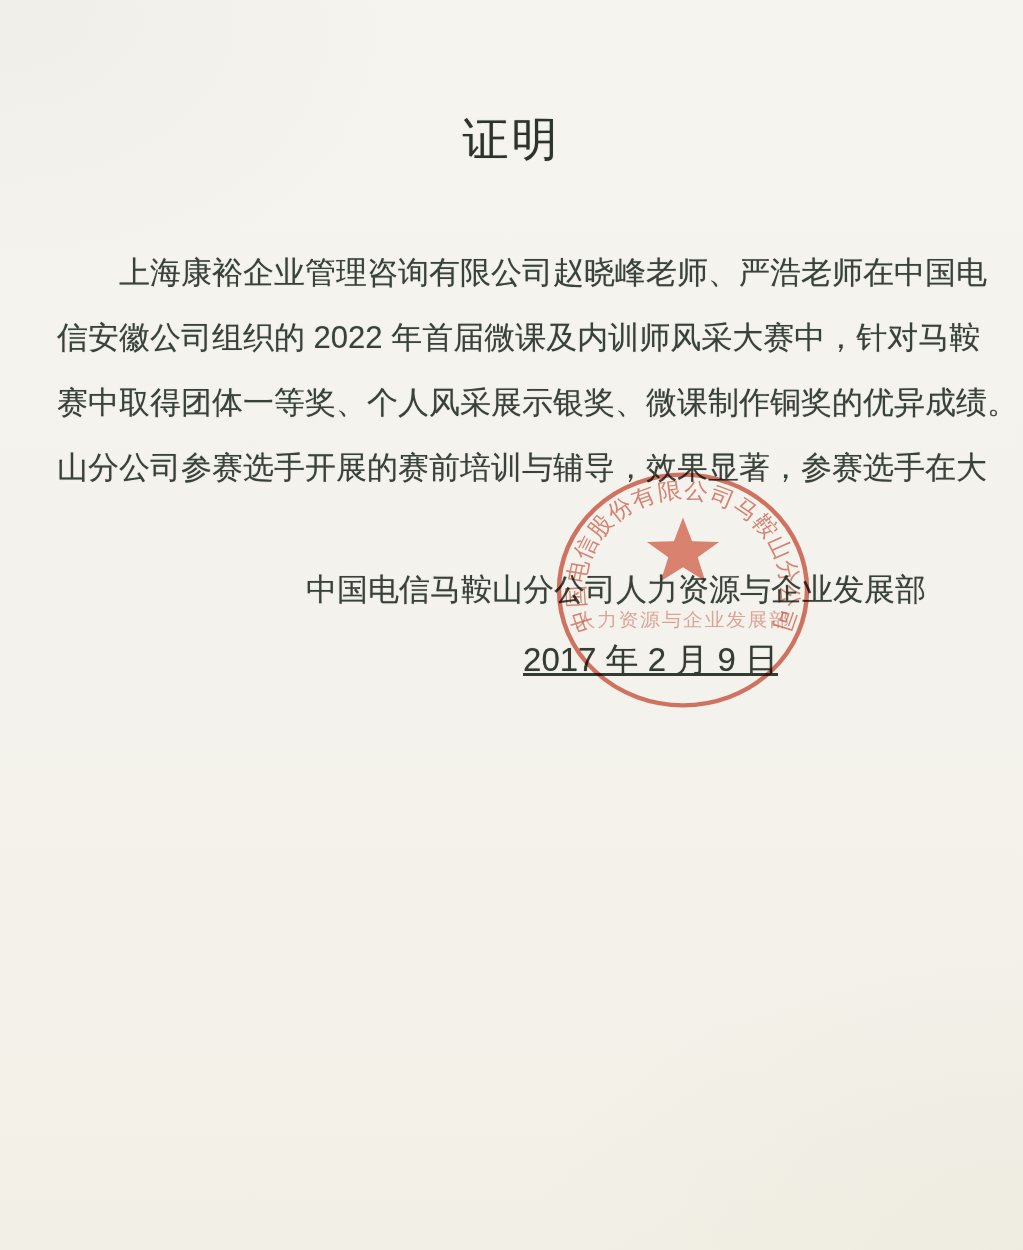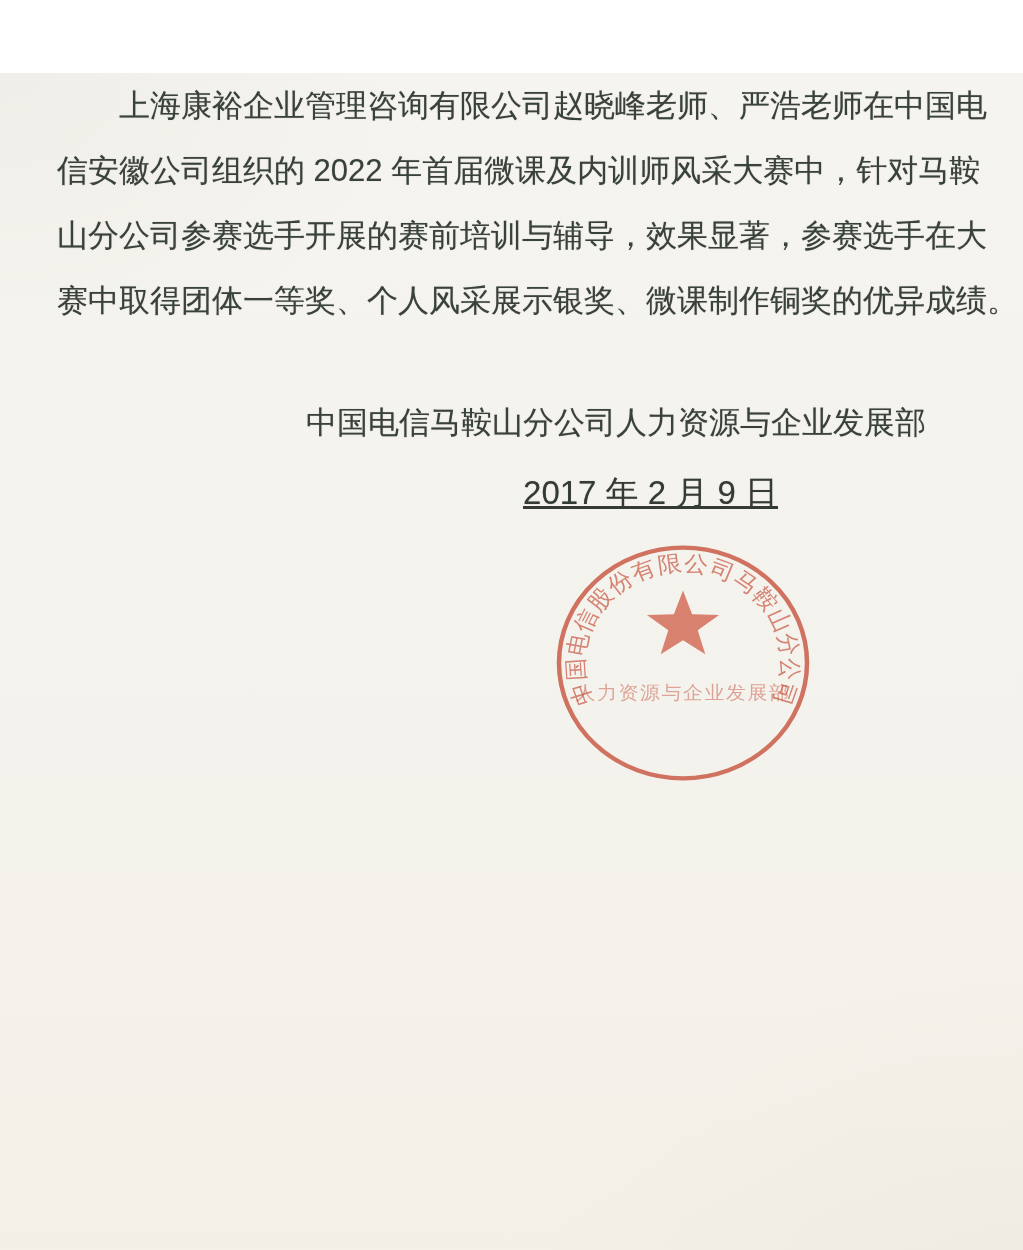--- a/index.html
+++ b/index.html
@@ -69,26 +69,27 @@
     transform: scaleY(0.93);
     transform-origin: 50% 50%;
     pointer-events: none;
   }
 </style>
 </head>
 <body>
 
 <div class="paper">
 
+  <div class="title">证明</div>
 
   <div class="body-text">
     <div class="body-line">上海康裕企业管理咨询有限公司赵晓峰老师、严浩老师在中国电</div>
     <div class="body-line">信安徽公司组织的 2022 年首届微课及内训师风采大赛中，针对马鞍</div>
+    <div class="body-line">赛中取得团体一等奖、个人风采展示银奖、微课制作铜奖的优异成绩。</div>
     <div class="body-line">山分公司参赛选手开展的赛前培训与辅导，效果显著，参赛选手在大</div>
-    <div class="body-line">赛中取得团体一等奖、个人风采展示银奖、微课制作铜奖的优异成绩。</div>
   </div>
 
   <div class="signature">中国电信马鞍山分公司人力资源与企业发展部</div>
 
   <div class="date">2017 年 2 月 9 日</div>
 
   <svg class="stamp" viewBox="0 0 280 280" aria-hidden="true">
     <defs>
       <path id="sealArc" d="M 50.3 181.8 A 99 99 0 1 1 229.7 181.8" fill="none"></path>
     </defs>

